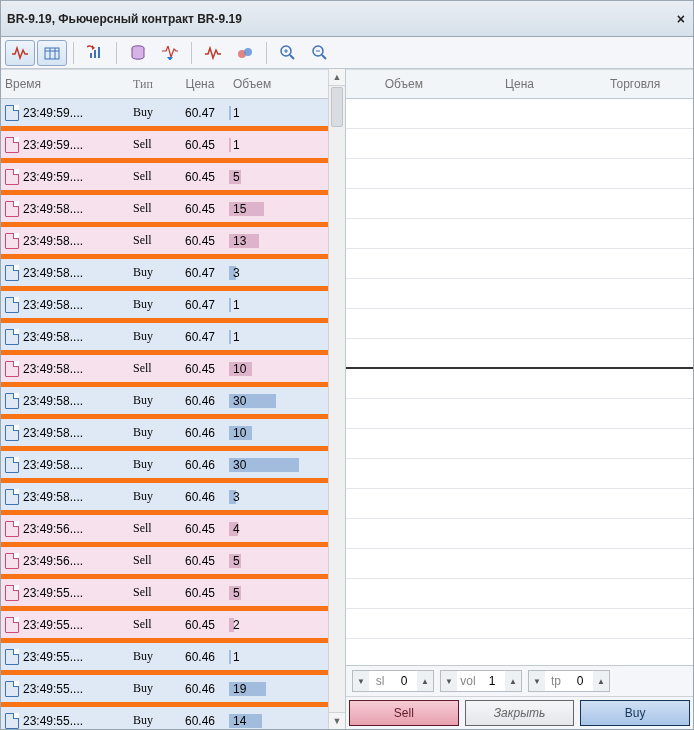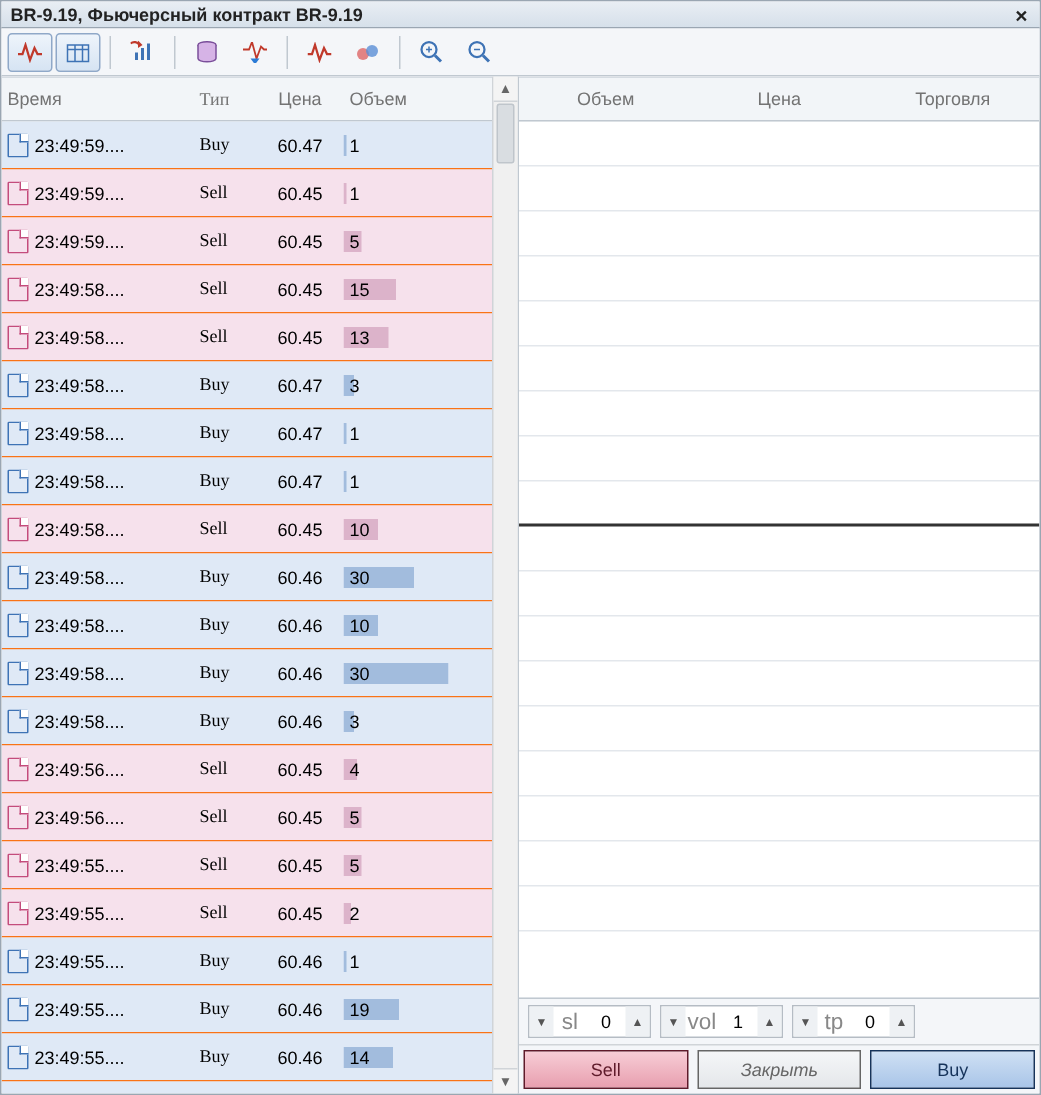--- a/index.html
+++ b/index.html
@@ -9,21 +9,21 @@
     font-size: 12px;
     background: #fff;
   }
   .window {
     width: 694px; height: 730px;
     border: 1px solid #9aa6b2;
     display: flex; flex-direction: column;
     position: relative;
   }
   .titlebar {
-    height: 18px;
+    height: 36px;
     background: linear-gradient(#e9eef4, #d6e0ea);
     border-bottom: 1px solid #9aa6b2;
     display: flex; align-items: center;
     padding: 0 4px 0 6px;
     font-weight: bold;
     font-size: 12px;
     justify-content: space-between;
     color: #222;
   }
   .close-x {
@@ -82,21 +82,21 @@
   }
   .th, .td {
     padding: 0 4px;
     overflow: hidden; white-space: nowrap;
   }
   .th { color:#737373; }
   .c-time { width: 128px; display:flex; align-items:center; gap:4px;}
   .c-type { width: 42px; font-family: Liberation Serif, serif; }
   .c-price{ width: 58px; text-align: center;}
   .c-vol  { width: 70px; position:relative; padding-left:4px;}
-  .tick-row { border-bottom: 1px solid #f97316; }
+  .tick-row { border-bottom: 5px solid #f97316; }
   .tick-row.buy  { background: #dfe9f6; }
   .tick-row.sell { background: #f6e1ec; }
   .volbar {
     position:absolute; left:0; top:0; bottom:0;
     opacity:0.9;
   }
   .tick-row.buy  .volbar { background:#9bb7da; }
   .tick-row.sell .volbar { background:#d9aec6; }
   .c-vol span { position:relative; }
   .file-icon {
@@ -172,21 +172,21 @@
     border:1px solid #b5bcc4;
     background:#fff;
     height:22px;
   }
   .spin button{
     width:16px; border:none; background:#eef1f4;
     font-size:8px; color:#555; cursor:pointer; padding:0;
     height:100%;
   }
   .spin .label{
-    width:22px; text-align:center; color:#888; font-size:15px;
+    width:22px; text-align:center; color:#888; font-size:12px;
   }
   .spin .val{
     width:26px; text-align:center; font-size:12px;
   }
   .trade-buttons{
     display:flex;
     border-top:1px solid #d0d4d8;
   }
   .trade-buttons button{
     flex:1; height:26px;

